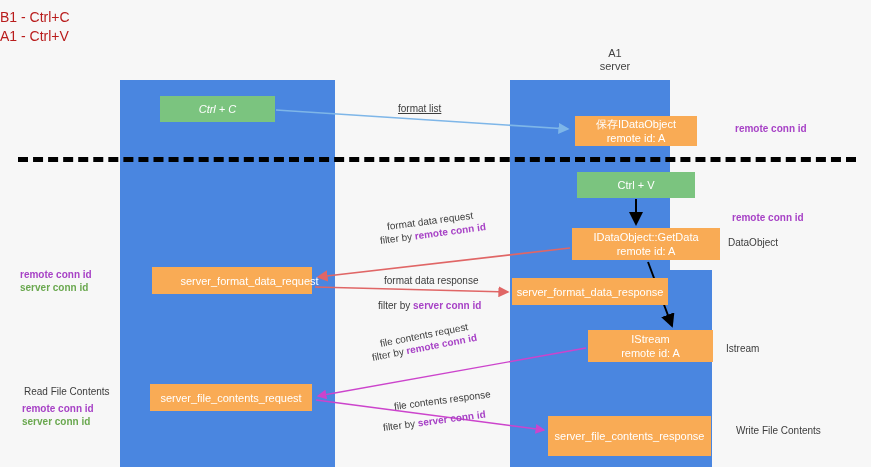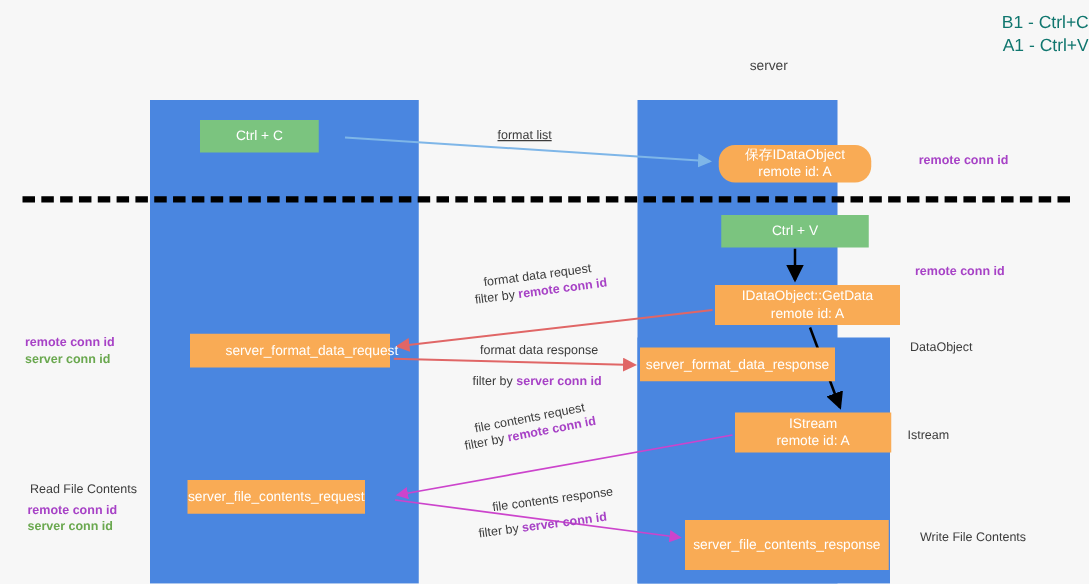--- a/index.html
+++ b/index.html
@@ -35,51 +35,51 @@
     line-height: 13px;
   }
   #hdr-b1 { left: 152px; top: 47px; width: 150px; }
   #hdr-a1 { left: 540px; top: 47px; width: 150px; }
 
   
   #title {
     position: absolute;
     left: 0; top: 8px;
     width: 871px;
-    text-align: right;
+    text-align: left;
     font-size: 14px;
-    color: #0f766e;
+    color: #b91c1c;
     line-height: 19px;
   }
 
   
   .box {
     position: absolute;
     box-sizing: border-box;
     display: flex;
     flex-direction: column;
     align-items: center;
     justify-content: center;
     color: #ffffff;
     font-size: 11px;
     line-height: 14px;
     text-align: center;
     padding: 2px 4px;
   }
   .box.green  { background: #7bc47f; }
   .box.orange { background: #f9ab55; }
 
-  #box-ctrlc   { left: 160px; top: 96px;  width: 95px; height: 26px; }
-  #box-idata   { left: 575px; top: 116px; width: 122px; height: 30px; border-radius: 13px; }
+  #box-ctrlc   { left: 160px; top: 96px;  width: 115px; height: 26px; font-style: italic; }
+  #box-idata   { left: 575px; top: 116px; width: 122px; height: 30px; }
   #box-ctrlv   { left: 577px; top: 172px; width: 118px; height: 26px; }
   #box-getdata { left: 572px; top: 228px; width: 148px; height: 32px; }
   #box-sfdreq  { left: 152px; top: 267px; width: 160px; height: 27px; padding-left: 39px; }
   #box-sfdres  { left: 512px; top: 278px; width: 156px; height: 27px; }
   #box-istream { left: 588px; top: 330px; width: 125px; height: 32px; }
-  #box-sfcreq  { left: 150px; top: 384px; width: 142px; height: 27px; }
+  #box-sfcreq  { left: 150px; top: 384px; width: 162px; height: 27px; }
   #box-sfcres  { left: 548px; top: 416px; width: 163px; height: 40px; }
 
   
   #divider {
     position: absolute;
     left: 18px; top: 157px;
     width: 838px; height: 0;
     border-top: 5px dashed #000000;
   }
 
@@ -93,21 +93,21 @@
   }
   .purple { color: #a742c6; font-weight: bold; }
   .green-t { color: #6aa84f; font-weight: bold; }
 
   .rot-a { transform: rotate(-7.5deg); transform-origin: left center; }
   .rot-b { transform: rotate(-11deg);  transform-origin: left center; }
 
   #t-formatlist  { left: 398px; top: 102px; text-decoration: underline; }
   #t-rci-1       { left: 735px; top: 122px; }
   #t-rci-2       { left: 732px; top: 211px; }
-  #t-dataobject  { left: 728px; top: 236px; margin-top: 36px; }
+  #t-dataobject  { left: 728px; top: 236px; }
   #t-fdreq       { left: 387px; top: 220px; }
   #t-fdreq2      { left: 380px; top: 234px; }
   #t-fdres       { left: 384px; top: 274px; }
   #t-fdres2      { left: 378px; top: 299px; }
   #t-left-labels { left: 20px;  top: 268px; }
   #t-istream-lbl { left: 726px; top: 342px; }
   #t-fcreq       { left: 380px; top: 337px; }
   #t-fcreq2      { left: 372px; top: 351px; }
   #t-readfile    { left: 24px;  top: 385px; }
   #t-left-lab2   { left: 22px;  top: 402px; }
@@ -126,20 +126,21 @@
 <body>
 
 <div id="canvas">
 
   <div id="title">
     <div>B1 - Ctrl+C</div>
     <div>A1 - Ctrl+V</div>
   </div>
 
   <div id="hdr-a1" class="col-header">
+    <div>A1</div>
     <div>server</div>
   </div>
 
   <div id="lane-b1" class="lane"></div>
   <div id="lane-a1" class="lane"></div>
   <div id="lane-a1-wide" class="lane"></div>
 
   <svg id="arrows">
     <defs>
       <marker id="ah-blue" markerWidth="7" markerHeight="7" refX="6" refY="3.5" orient="auto">

